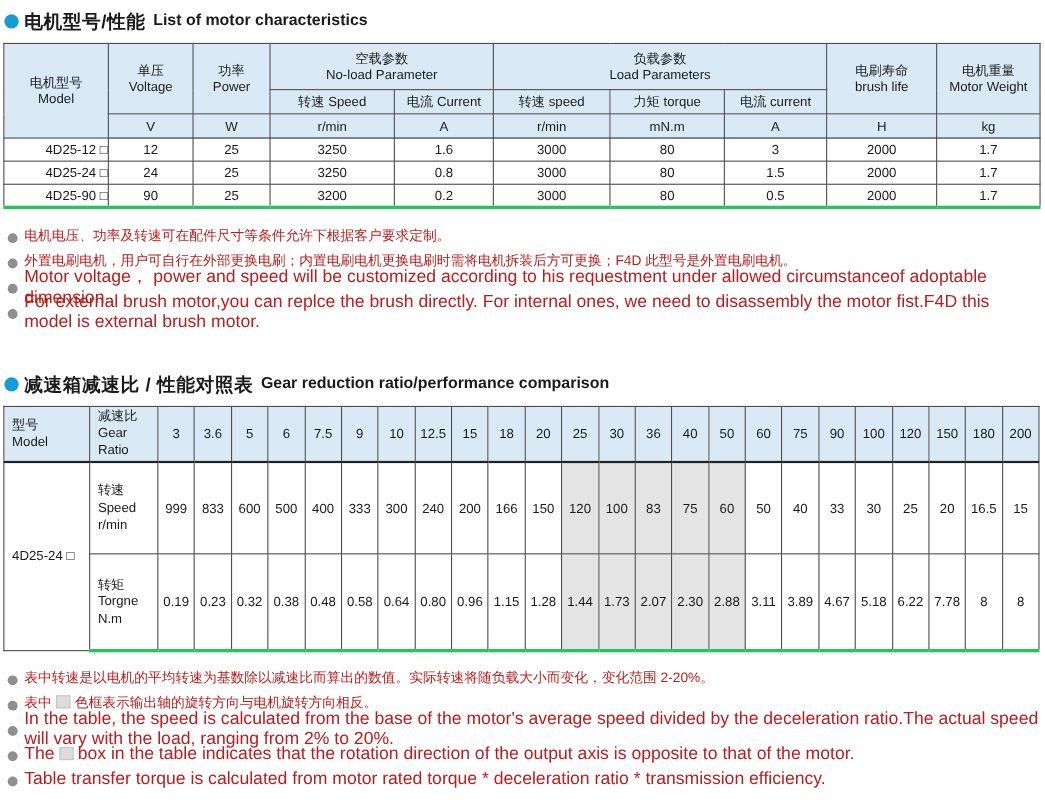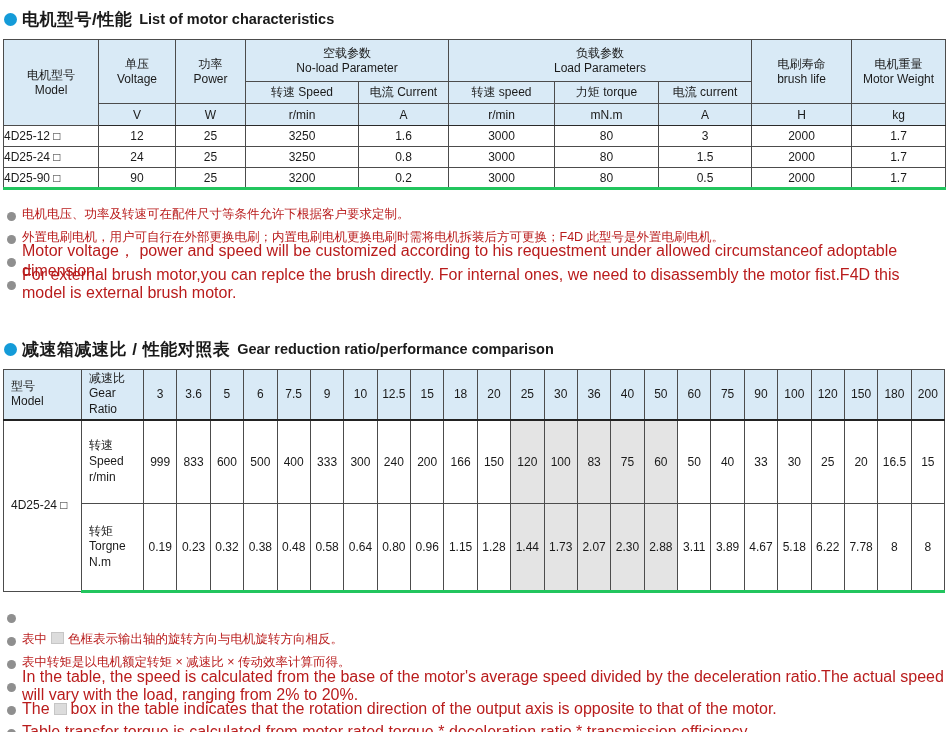--- a/index.html
+++ b/index.html
@@ -23,21 +23,21 @@
   .hdr { background:#d9eaf6; }
   .two-line { line-height:1.25; }
   .thick-bottom td { border-bottom:3px solid #22c55e; }
 
   
   .motor-table { margin-top:9px; }
   .motor-table tr.group-row td { height:42px; }
   .motor-table tr.sub-row td { height:22px; }
   .motor-table tr.units-row td { height:22px; border-bottom:1.5px solid #2a2a2a; }
   .motor-table tr.data-row td { height:21px; }
-  .motor-table .model-cell { text-align:left; }
+  .motor-table .model-cell { text-align:right; }
 
   
   .notes { margin:13px 0 0 4px; }
   .note { display:flex; align-items:center; height:23px; font-size:12.5px; color:#b91c1c; }
   .note-en { font-size:16px; }
   .note-bullet { width:9px; height:9px; border-radius:50%; background:#8f8f8f; margin:4px 6px 0 0; flex:none; }
   .inline-gray-box { display:inline-block; width:13px; height:12px; background:#dcdcdc; border:1px solid #c6c6c6; margin:0 4px; vertical-align:-1px; }
 
   
   .gear-title { margin-top:43px;text-align:right; }
@@ -289,31 +289,28 @@
           <td>7.78</td>
           <td>8</td>
           <td>8</td>
         </tr>
     </tbody>
   </table>
 
   <div class="notes gear-notes">
     <div class="note">
       <span class="note-bullet"></span>
+      <span>表中转速是以电机的平均转速为基数除以减速比而算出的数值。实际转速将随负载大小而变化，变化范围 2-20%。</span>
     </div>
     <div class="note">
       <span class="note-bullet"></span>
       <span>
         <span>表中</span><span class="inline-gray-box"></span><span>色框表示输出轴的旋转方向与电机旋转方向相反。</span>
       </span>
     </div>
-    <div class="note">
-      <span class="note-bullet"></span>
-      <span>表中转矩是以电机额定转矩 × 减速比 × 传动效率计算而得。</span>
-    </div>
     <div class="note note-en">
       <span class="note-bullet"></span>
       <span>In the table, the speed is calculated from the base of the motor's average speed  divided by the deceleration ratio.The actual speed will vary with the load, ranging from 2% to 20%.</span>
     </div>
     <div class="note note-en">
       <span class="note-bullet"></span>
       <span>
         <span>The</span><span class="inline-gray-box"></span><span>box in the table indicates that the rotation direction of the output axis is opposite to that of the motor.</span>
       </span>
     </div>

